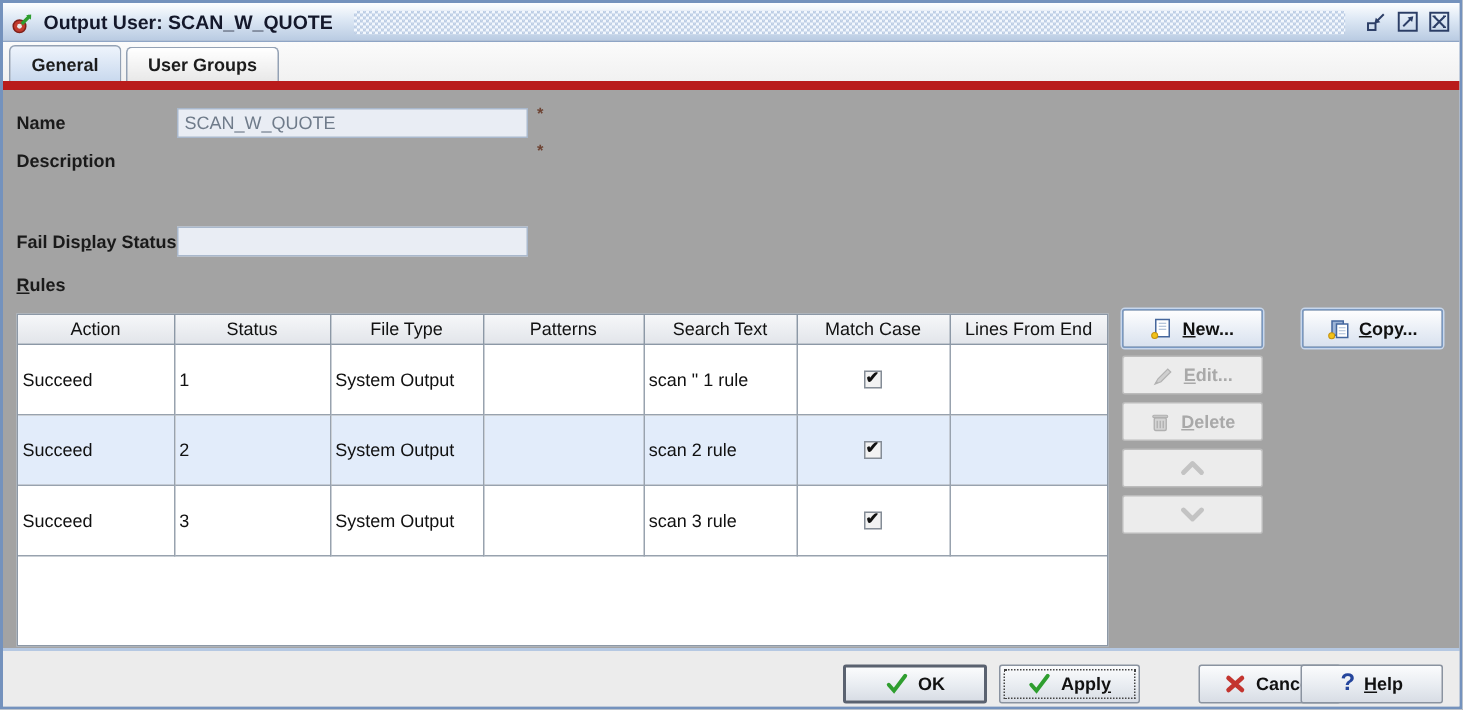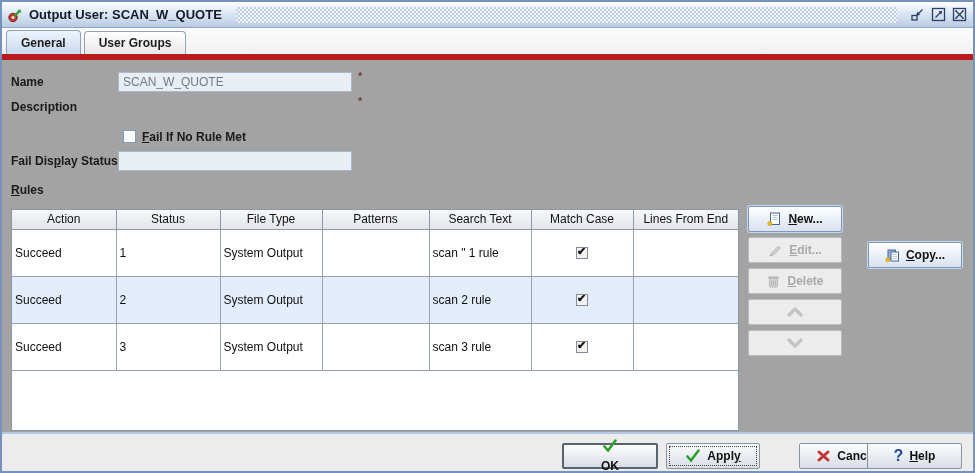--- a/index.html
+++ b/index.html
@@ -131,21 +131,21 @@
     background:#ececec; box-shadow:none;
   }
   .btn svg { flex:0 0 auto; }
   .footer {
     position:absolute; bottom:0; left:0; right:0; height:37px; background:#ececec;
   }
   .btn.footer-btn {
     border-color:#8a93a0;
     background: linear-gradient(to bottom,#fbfcfd 0%,#e8ecf1 55%,#d8dde5 100%);
   }
-  .btn.default { border:2px solid #5a6270;flex-direction:column; }
+  .btn.default { border:2px solid #5a6270; }
   .btn.focused { outline:1px dotted #444; outline-offset:-4px; }
   .help-q { color:#24459c; font-size:16px; font-weight:bold; line-height:1; }
 </style>
 </head>
 <body>
 
 <div class="window">
 
   <div class="titlebar">
     <span style="width:16px;height:16px;display:inline-block;">
@@ -190,23 +190,20 @@
 
   <div class="content">
 
     <span class="flabel" style="left:9px; top:15px;">Name</span>
     <input class="tfield disabled" style="left: 116px; top: 12px;" readonly="" value="SCAN_W_QUOTE">
     <span class="req" style="left:356px; top:10px;">*</span>
 
     <span class="flabel" style="left:9px; top:40px;">Description</span>
     <span class="req" style="left:356px; top:35px;">*</span>
 
-    <span style="position:absolute; left:121px; top:67px; white-space:nowrap;">
-      <span class="cb"></span><span class="cblabel"><span></span><span class="mn">F</span><span>ail If No Rule Met</span></span>
-    </span>
 
     <span class="flabel" style="left:9px; top:94px;"><span>Fail Dis</span><span class="mn">p</span><span>lay Status</span></span>
     <input class="tfield disabled" style="left: 116px; top: 91px;" readonly="" value="">
 
     <span class="flabel" style="left:9px; top:123px;"><span></span><span class="mn">R</span><span>ules</span></span>
 
     <div class="table-wrap">
       <table class="rules">
         <colgroup>
           <col style="width:104px">
@@ -263,21 +260,21 @@
     <div class="btn blue-glow" style="left:746px; top:146px; width:94px;">
       <svg width="15" height="15" viewBox="0 0 15 15">
         <rect x="3.5" y="1" width="9" height="11.5" fill="#ffffff" stroke="#46679c" stroke-width="1"></rect>
         <path d="M5.5 3.5 h5 M5.5 5.5 h5 M5.5 7.5 h5" stroke="#9fb4cf" stroke-width="0.8"></path>
         <path d="M3.5 13.2 L2 10 L0.6 12.4 L3.2 9.8 Z" fill="#f2c218"></path>
         <circle cx="2.8" cy="11.6" r="2" fill="#f2c218" stroke="#c59310" stroke-width="0.7"></circle>
       </svg>
       <span><span></span><span class="mn">N</span><span>ew...</span></span>
     </div>
 
-    <div class="btn blue-glow" style="left:866px; top:146px; width:94px;margin-top:36px;">
+    <div class="btn blue-glow" style="left:866px; top:146px; width:94px;">
       <svg width="15" height="15" viewBox="0 0 15 15">
         <rect x="3" y="2" width="7.5" height="9.5" fill="#9db4d6" stroke="#44679e" stroke-width="1"></rect>
         <rect x="6" y="4" width="7.5" height="9" fill="#ffffff" stroke="#44679e" stroke-width="1"></rect>
         <path d="M7.5 6.5 h4.5 M7.5 8.5 h4.5 M7.5 10.5 h4.5" stroke="#a9bdd6" stroke-width="0.8"></path>
         <circle cx="2.8" cy="11.8" r="2" fill="#f2c218" stroke="#c59310" stroke-width="0.7"></circle>
       </svg>
       <span><span></span><span class="mn">C</span><span>opy...</span></span>
     </div>
 
     <div class="btn disabled" style="left:746px; top:177px; width:94px;">

